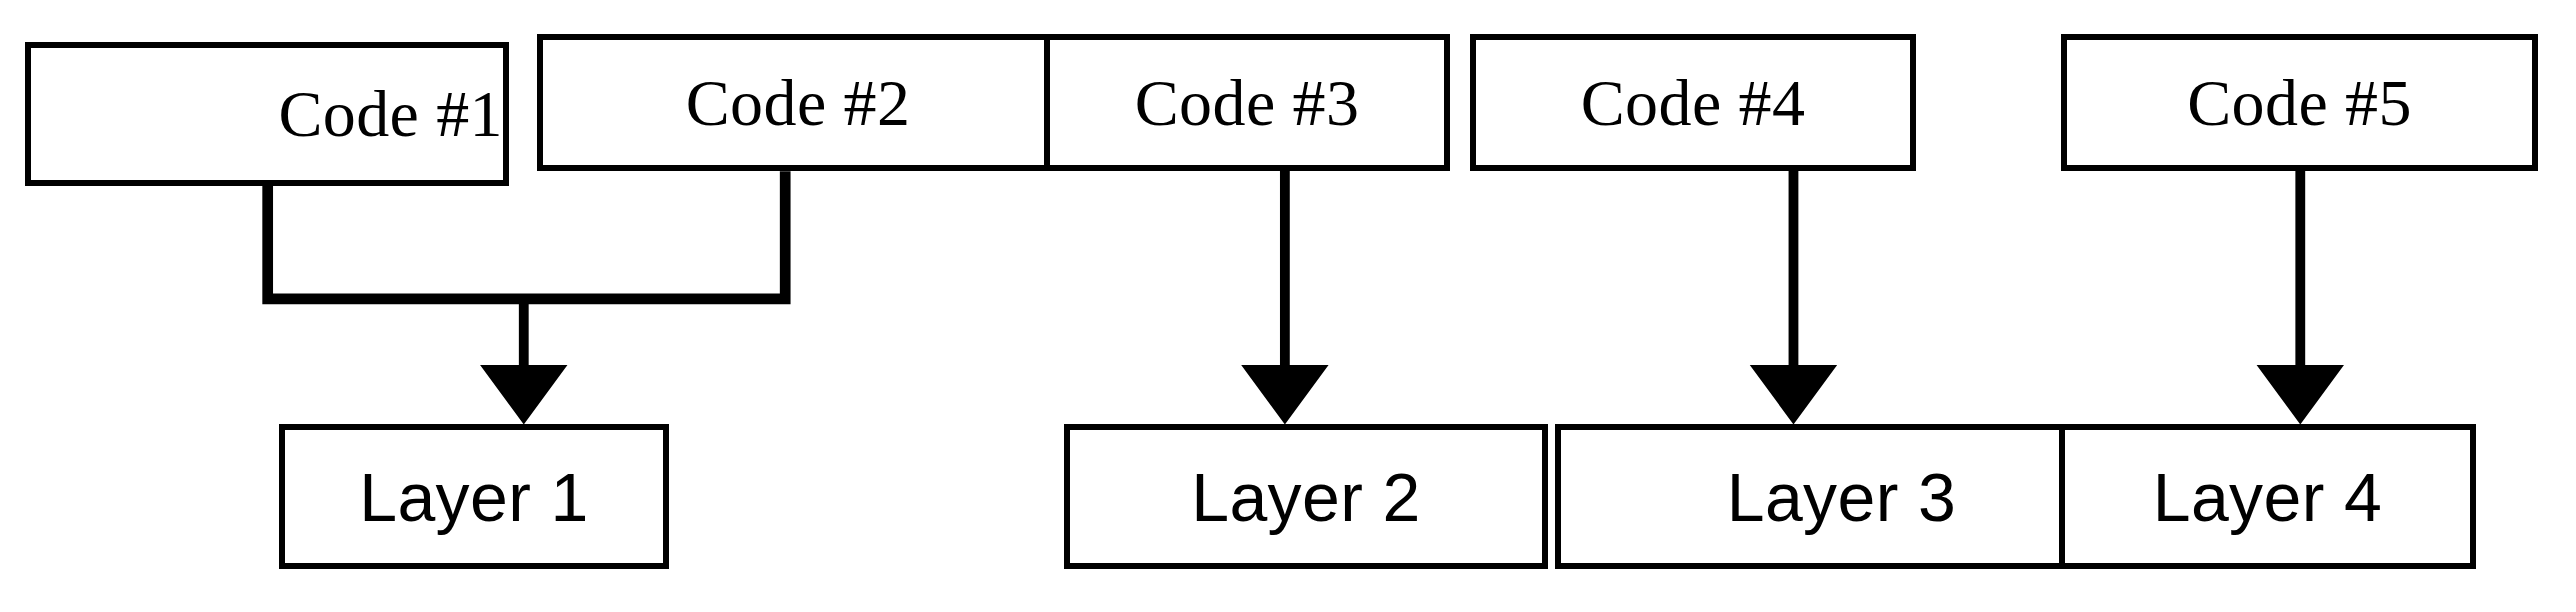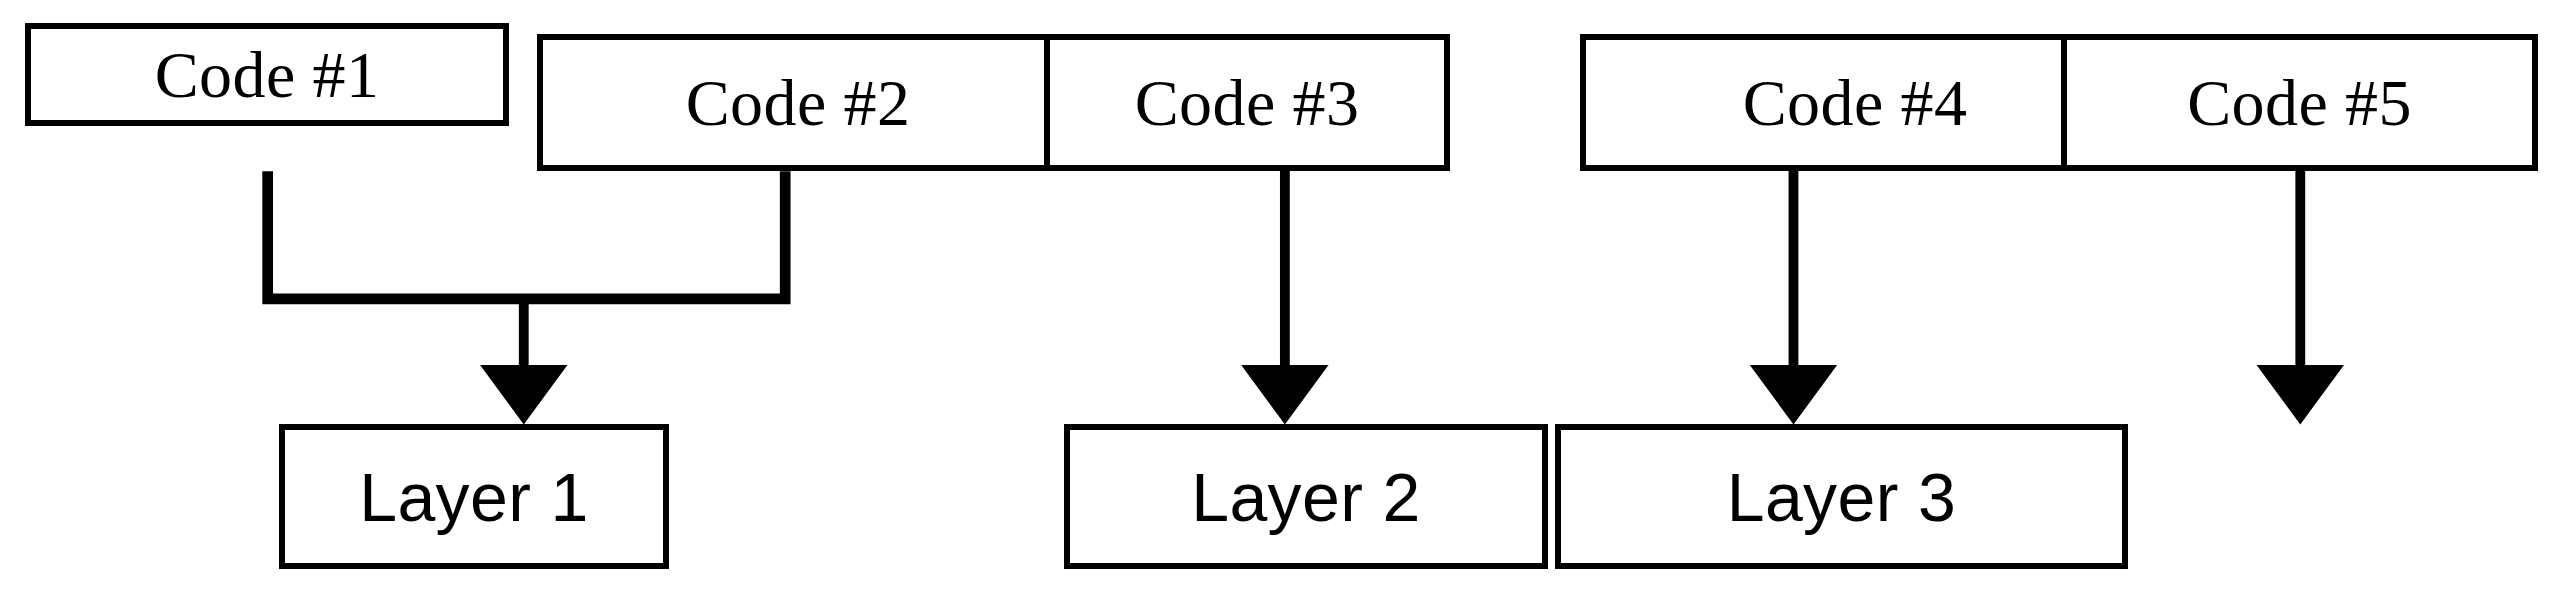--- a/index.html
+++ b/index.html
@@ -74,40 +74,43 @@
       <line x1="2010" y1="190" x2="2010" y2="418" stroke="#000000" stroke-width="11"></line>
       <polygon points="1963,410 2057,410 2010,474" fill="#000000" stroke="#000000" stroke-width="2"></polygon>
     </g>
 
     <g>
       <line x1="2578" y1="190" x2="2578" y2="418" stroke="#000000" stroke-width="11"></line>
       <polygon points="2531,410 2625,410 2578,474" fill="#000000" stroke="#000000" stroke-width="2"></polygon>
     </g>
   </svg>
 
-  <div class="node-box code-box" style="left: 25px; top: 23px; width: 484px; height: 103px;">
+  <div class="node-box code-box" style="left: 25px; top: 42px; width: 484px; height: 144px; justify-content: flex-end;">
     <span>Code #1</span>
   </div>
   <div class="node-box code-box" style="left: 537px; top: 34px; width: 522px; height: 137px;">
     <span>Code #2</span>
   </div>
   <div class="node-box code-box" style="left: 1044px; top: 34px; width: 406px; height: 137px;">
     <span>Code #3</span>
   </div>
-  <div class="node-box code-box" style="left: 1580px; top: 34px; width: 550px; height: 137px;">
+  <div class="node-box code-box" style="left: 1470px; top: 34px; width: 446px; height: 137px;">
     <span>Code #4</span>
   </div>
   <div class="node-box code-box" style="left: 2061px; top: 34px; width: 477px; height: 137px;">
     <span>Code #5</span>
   </div>
 
   <div class="node-box layer-box" style="left: 279px; top: 424px; width: 390px; height: 145px; text-align: right;">
     <span>Layer 1</span>
   </div>
   <div class="node-box layer-box" style="left: 1064px; top: 424px; width: 484px; height: 145px;">
     <span>Layer 2</span>
   </div>
   <div class="node-box layer-box" style="left: 1555px; top: 424px; width: 573px; height: 145px;">
     <span>Layer 3</span>
   </div>
+  <div class="node-box layer-box" style="left: 2059px; top: 424px; width: 417px; height: 145px;">
+    <span>Layer 4</span>
+  </div>
 
 </div>
 
 
 </body></html>

